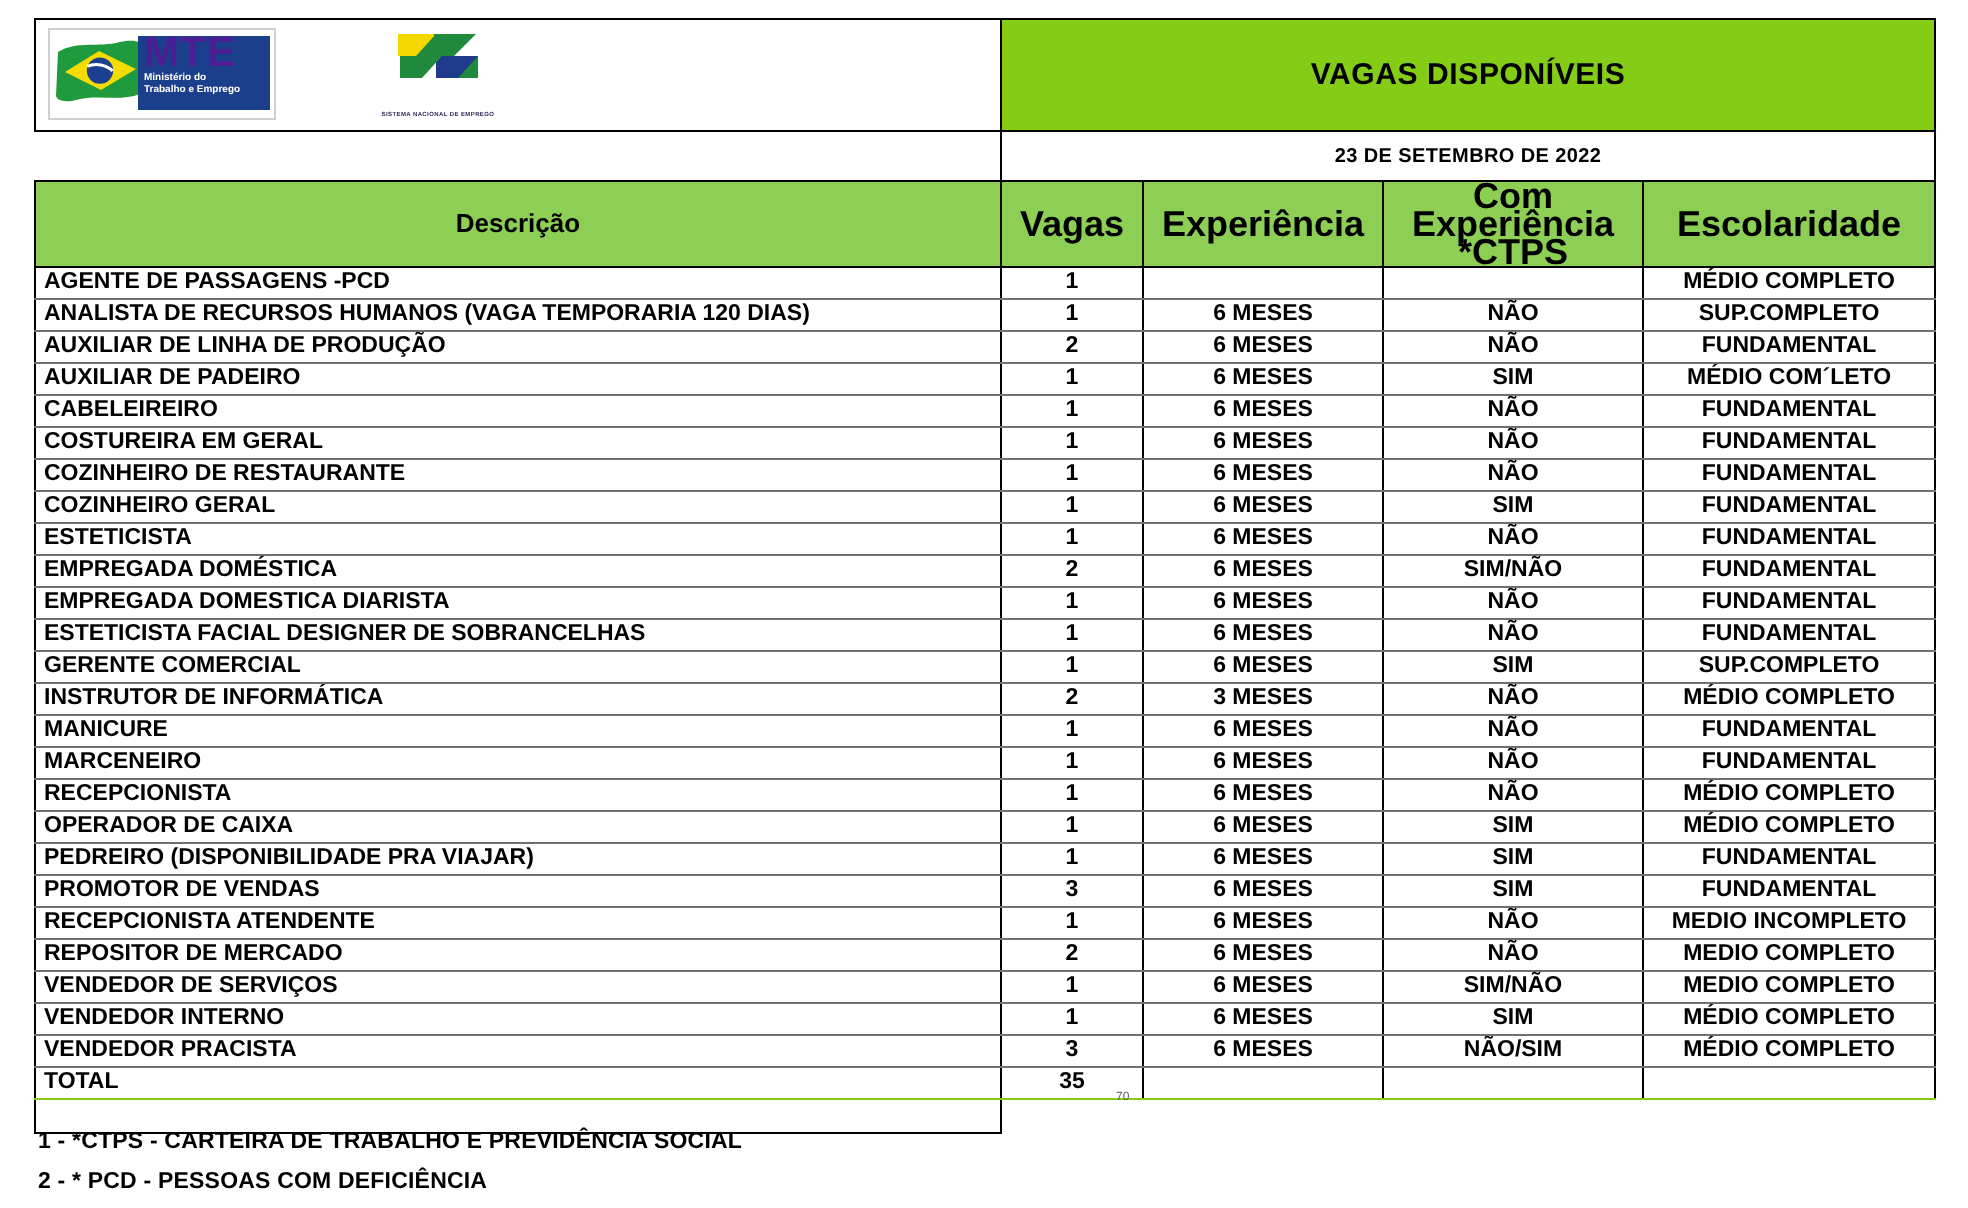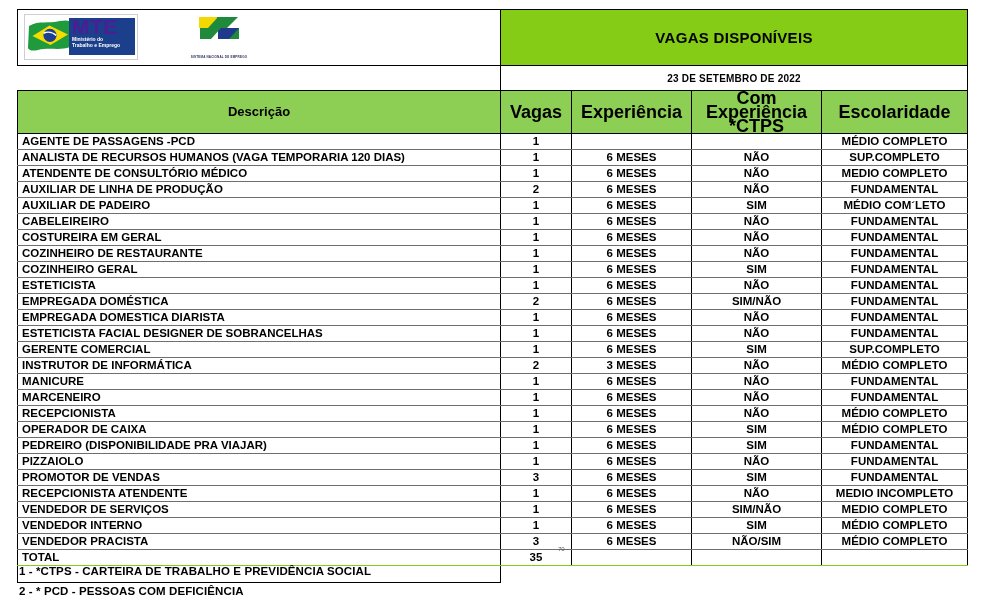--- a/index.html
+++ b/index.html
@@ -316,27 +316,20 @@
           <td class="esc">MÉDIO COMPLETO</td>
         </tr>
         <tr>
           <td class="desc">ANALISTA DE RECURSOS HUMANOS (VAGA TEMPORARIA 120 DIAS)</td>
           <td class="num">1</td>
           <td class="exp">6 MESES</td>
           <td class="ctps">NÃO</td>
           <td class="esc">SUP.COMPLETO</td>
         </tr>
         <tr>
-          <td class="desc">ATENDENTE DE CONSULTÓRIO MÉDICO</td>
-          <td class="num">1</td>
-          <td class="exp">6 MESES</td>
-          <td class="ctps">NÃO</td>
-          <td class="esc">MEDIO COMPLETO</td>
-        </tr>
-        <tr>
           <td class="desc">AUXILIAR DE LINHA DE PRODUÇÃO</td>
           <td class="num">2</td>
           <td class="exp">6 MESES</td>
           <td class="ctps">NÃO</td>
           <td class="esc">FUNDAMENTAL</td>
         </tr>
         <tr>
           <td class="desc">AUXILIAR DE PADEIRO</td>
           <td class="num">1</td>
           <td class="exp">6 MESES</td>
@@ -442,39 +435,39 @@
           <td class="esc">MÉDIO COMPLETO</td>
         </tr>
         <tr>
           <td class="desc">PEDREIRO (DISPONIBILIDADE PRA VIAJAR)</td>
           <td class="num">1</td>
           <td class="exp">6 MESES</td>
           <td class="ctps">SIM</td>
           <td class="esc">FUNDAMENTAL</td>
         </tr>
         <tr>
-          <td class="desc">PIZZAIOLO</td>
-          <td class="num">1</td>
-          <td class="exp">6 MESES</td>
-          <td class="ctps">NÃO</td>
-          <td class="esc">FUNDAMENTAL</td>
-        </tr>
-        <tr>
           <td class="desc">PROMOTOR DE VENDAS</td>
           <td class="num">3</td>
           <td class="exp">6 MESES</td>
           <td class="ctps">SIM</td>
           <td class="esc">FUNDAMENTAL</td>
         </tr>
         <tr>
           <td class="desc">RECEPCIONISTA ATENDENTE</td>
           <td class="num">1</td>
           <td class="exp">6 MESES</td>
           <td class="ctps">NÃO</td>
           <td class="esc">MEDIO INCOMPLETO</td>
+        </tr>
+        <tr>
+          <td class="desc">REPOSITOR DE MERCADO</td>
+          <td class="num">2</td>
+          <td class="exp">6 MESES</td>
+          <td class="ctps">NÃO</td>
+          <td class="esc">MEDIO COMPLETO</td>
         </tr>
         <tr>
           <td class="desc">VENDEDOR DE SERVIÇOS</td>
           <td class="num">1</td>
           <td class="exp">6 MESES</td>
           <td class="ctps">SIM/NÃO</td>
           <td class="esc">MEDIO COMPLETO</td>
         </tr>
         <tr>
           <td class="desc">VENDEDOR INTERNO</td>

